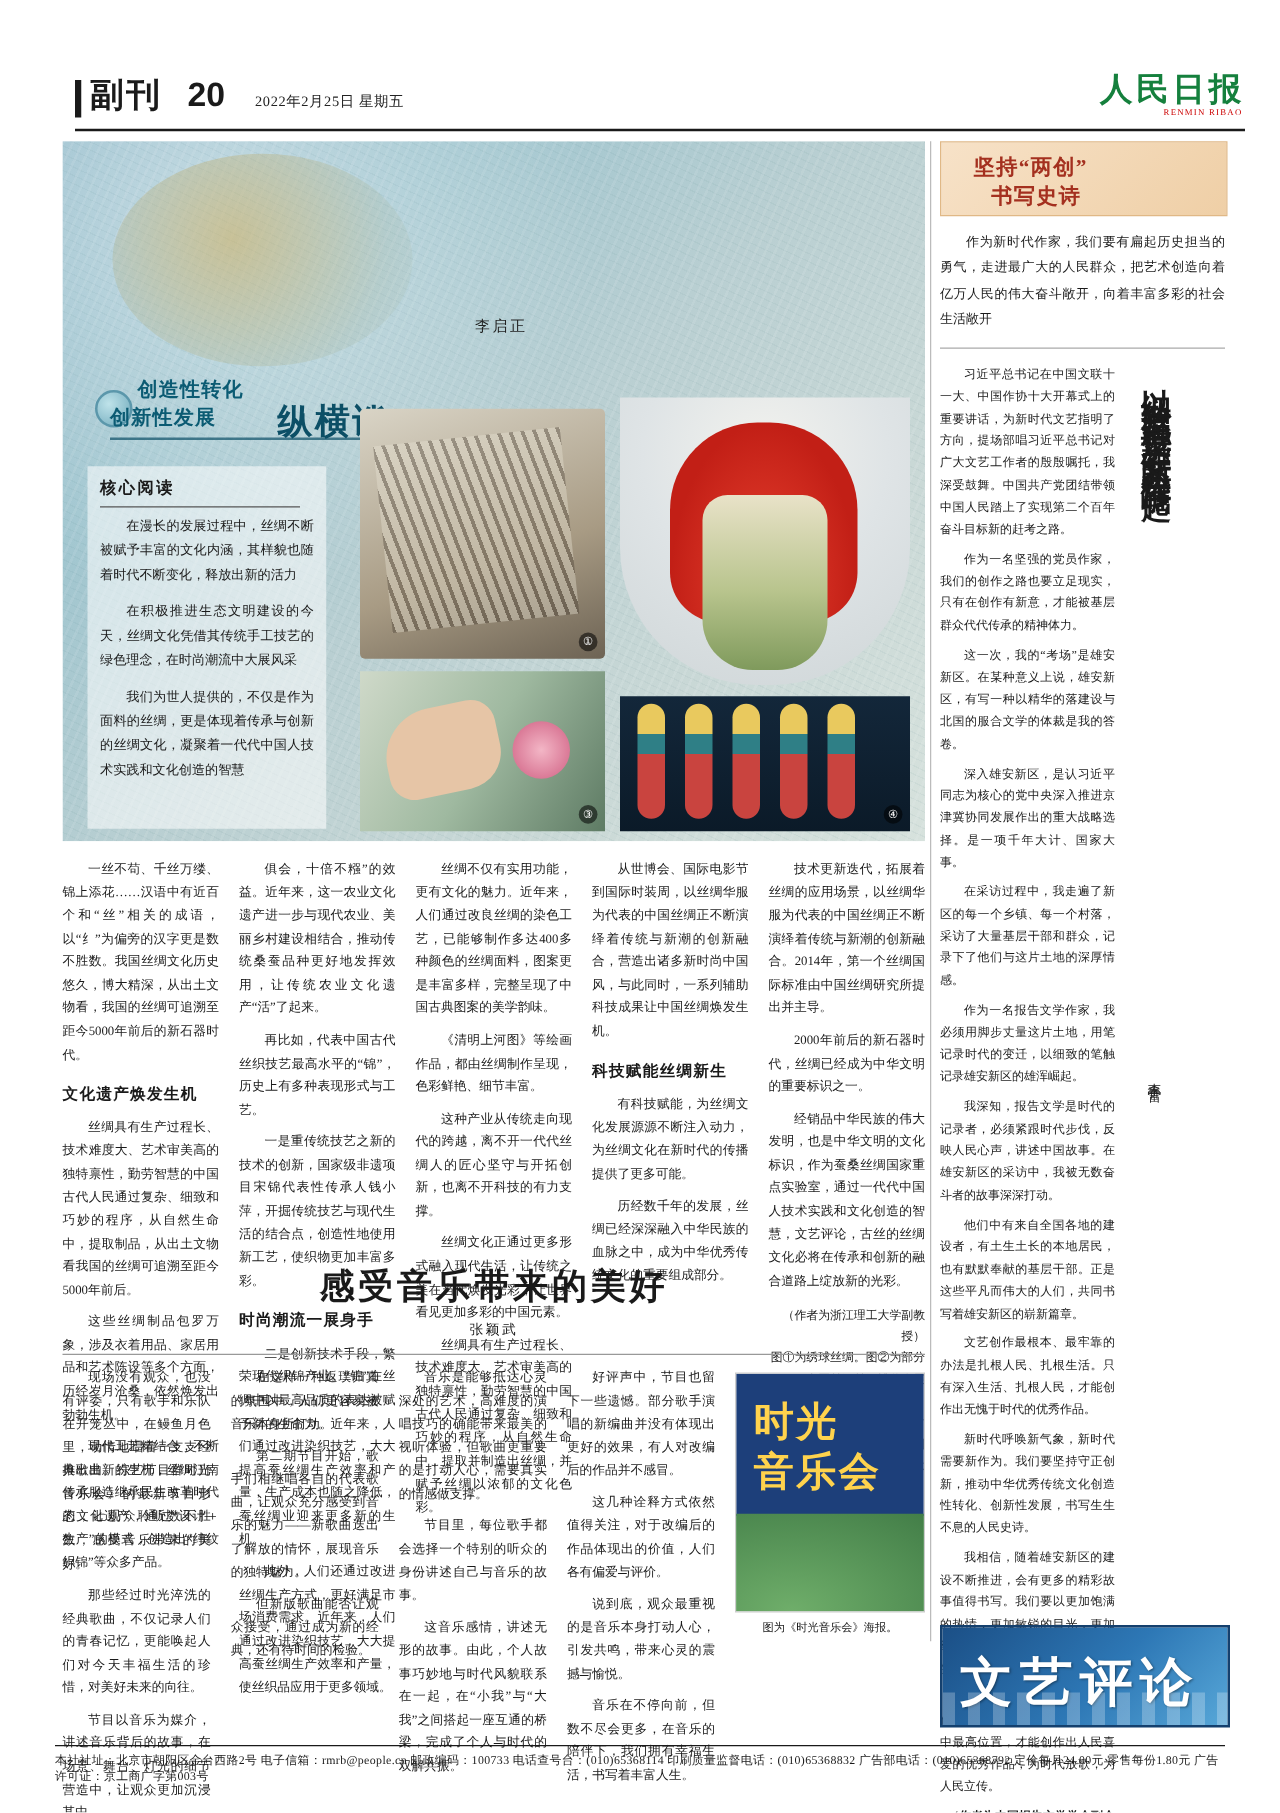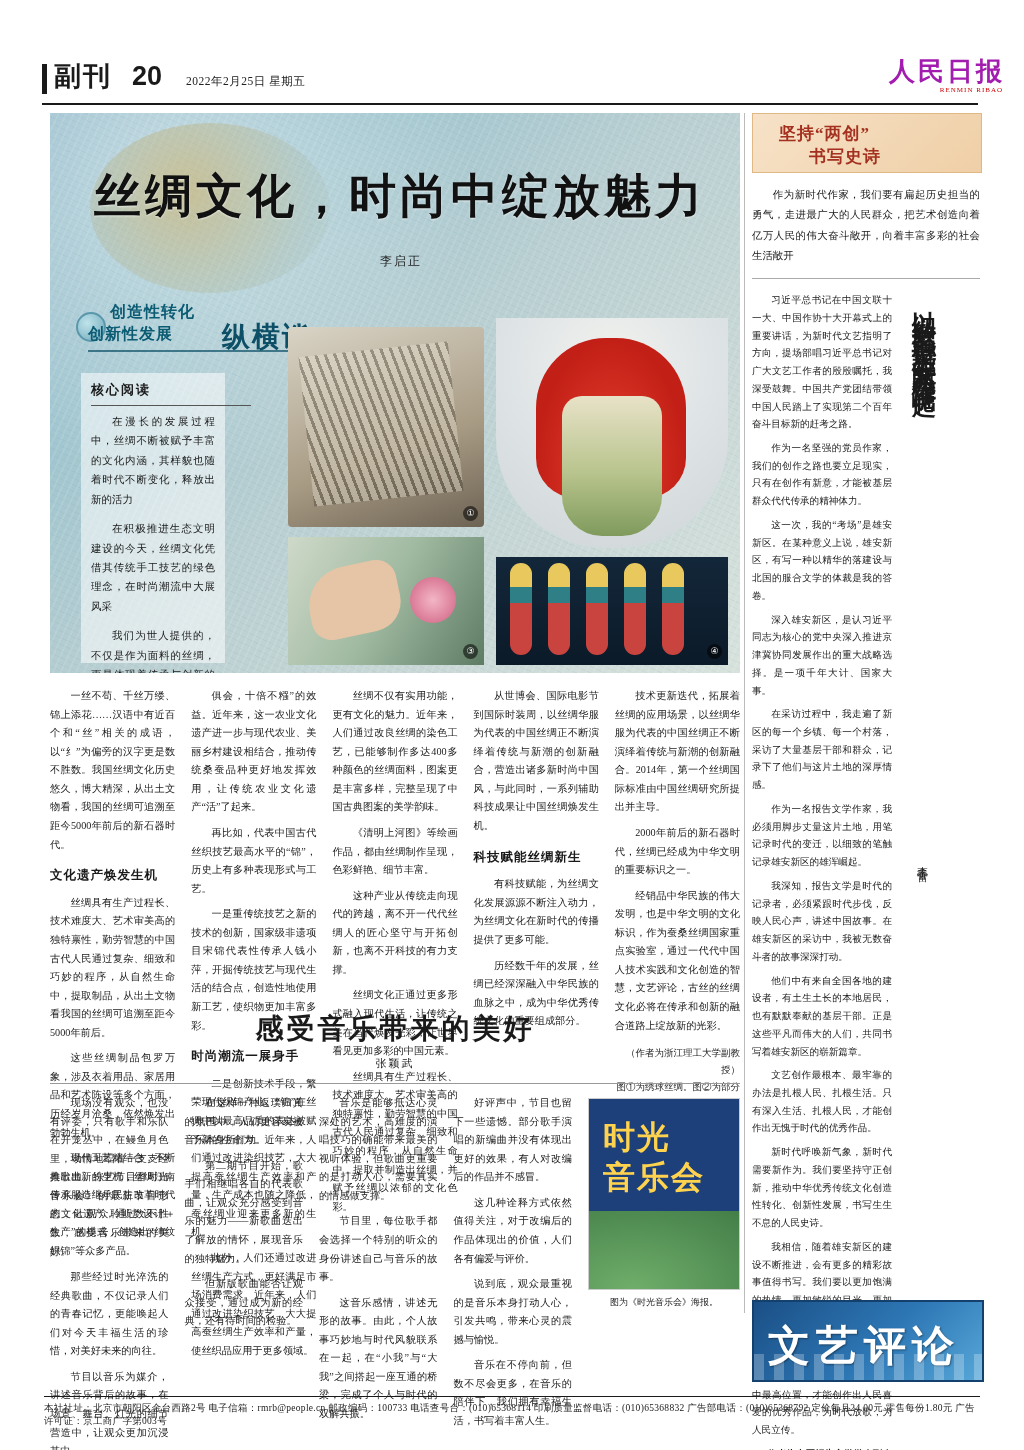--- a/index.html
+++ b/index.html
@@ -1,27 +1,27 @@
 <!DOCTYPE html>
 <html><head>
 <meta charset="utf-8">
 <style>
   html,body{margin:0;padding:0;background:#fff;}
   body{width:1024px;height:1450px;font-family:"Liberation Serif","DejaVu Serif",serif;color:#1a1a1a;}
   .page{position:relative;width:1024px;height:1450px;overflow:hidden;background:#fff;}
 
   
-  .masthead{position:absolute;left:42px;top:58px;width:936px;height:52px;padding-left:27px;}
+  .masthead{position:absolute;left:60px;top:58px;width:936px;height:52px;}
   .mh-left{position:absolute;left:0;top:0;display:flex;align-items:baseline;gap:10px;}
   .mh-bar{position:absolute;left:0;top:6px;width:5px;height:30px;background:#1a1a1a;}
   .mh-fukan{font-family:"Liberation Serif",serif;font-size:27px;font-weight:bold;letter-spacing:2px;margin-left:12px;}
   .mh-num{font-size:27px;font-weight:bold;margin-left:10px;font-family:"Liberation Sans",sans-serif;}
   .mh-date{font-size:11.5px;color:#222;margin-left:14px;letter-spacing:.5px;}
   .mh-rule{position:absolute;left:0;top:45px;width:936px;height:2px;background:#1a1a1a;}
-  .mh-logo{position:absolute;right:0;top:-4px;font-size:26px;font-weight:bold;letter-spacing:3px;color:#a21caf;font-family:"Liberation Serif",serif;}
+  .mh-logo{position:absolute;right:0;top:-4px;font-size:26px;font-weight:bold;letter-spacing:3px;color:#15803d;font-family:"Liberation Serif",serif;}
   .mh-logo-sub{position:absolute;right:2px;top:28px;font-size:7px;letter-spacing:1px;color:#c00;}
 
   
   .col-left{position:absolute;left:50px;top:113px;width:690px;}
   .col-right{position:absolute;left:752px;top:113px;width:228px;height:1180px;}
   .vsep{position:absolute;left:744px;top:113px;width:1px;height:1200px;background:#bbb;}
 
   
   .hero{position:relative;width:690px;height:560px;overflow:hidden;}
   .hero-bg{position:absolute;inset:0;background:
@@ -40,21 +40,21 @@
   
   .badge{position:absolute;left:20px;top:185px;width:300px;height:62px;}
   .badge-bulb{position:absolute;left:6px;top:14px;width:26px;height:26px;border-radius:50%;
     background:radial-gradient(circle at 35% 35%,#bfe3ea,#6fa9bb);border:2px solid #5b97ab;}
   .badge-l1{position:absolute;left:40px;top:4px;font-size:16px;color:#0b5b73;letter-spacing:1px;font-weight:bold;}
   .badge-l2{position:absolute;left:18px;top:26px;font-size:16px;color:#0b5b73;letter-spacing:1px;font-weight:bold;}
   .badge-big{position:absolute;left:152px;top:20px;font-size:28px;font-weight:bold;color:#0c4f66;letter-spacing:2px;}
   .badge-underline{position:absolute;left:18px;top:52px;width:272px;height:2px;background:#0c4f66;opacity:.7;}
 
   
-  .keybox{position:absolute;left:20px;top:260px;width:144px;height:290px;background:rgba(255,255,255,.55);margin-left:11px;}
+  .keybox{position:absolute;left:20px;top:260px;width:191px;height:290px;background:rgba(255,255,255,.55);}
   .keybox .kb-head{font-size:13px;font-weight:bold;letter-spacing:2px;padding:8px 0 4px 10px;}
   .keybox .kb-line{width:160px;height:1px;background:#555;margin:2px 0 6px 10px;}
   .keybox p{margin:0 10px 10px 10px;font-size:10.5px;line-height:1.85;text-align:justify;text-indent:2em;}
 
   
   .ph{position:absolute;overflow:hidden;}
   .ph1{left:238px;top:214px;width:196px;height:200px;border-radius:4px 4px 4px 4px;
     background:linear-gradient(160deg,#d9d4c6,#a89b84 60%,#6d6354);}
   .ph1:after{content:"";position:absolute;left:18px;top:22px;width:150px;height:150px;
     background:repeating-linear-gradient(75deg,rgba(60,50,40,.35) 0 3px,rgba(230,225,210,.4) 3px 9px);transform:rotate(-6deg);}
@@ -96,21 +96,21 @@
     background:linear-gradient(180deg,#1d3f7a 0 60%,#8fc98f 60% 100%);position:relative;overflow:hidden;}
   .poster .pt{position:absolute;left:14px;top:22px;color:#ffd34d;font-size:32px;font-weight:bold;line-height:1.05;letter-spacing:2px;}
   .poster .hill{position:absolute;left:-10px;bottom:0;width:180px;height:78px;
     background:radial-gradient(ellipse at 30% 100%,#6fae6a,#3f7a45);}
   .poster-cap{font-size:9px;text-align:center;margin-top:4px;}
 
   
   .r-banner{width:228px;height:58px;background:linear-gradient(135deg,#f7e2c8,#efcfa6);
     border:1px solid #e0b886;position:relative;}
   .r-banner .rb1{position:absolute;left:26px;top:8px;font-size:17px;font-weight:bold;color:#a4301f;letter-spacing:1px;}
-  .r-banner .rb2{position:absolute;left:40px;top:31px;font-size:17px;font-weight:bold;color:#a4301f;letter-spacing:1px;margin-left:16px;}
+  .r-banner .rb2{position:absolute;left:40px;top:31px;font-size:17px;font-weight:bold;color:#a4301f;letter-spacing:1px;}
   .r-lead{margin-top:12px;font-size:10.4px;line-height:1.95;text-align:justify;text-indent:2em;}
   .r-rule{width:228px;height:1px;background:#aaa;margin:12px 0;}
   .r-main{position:relative;display:flex;gap:12px;}
   .r-vtitle{writing-mode:vertical-rl;text-orientation:upright;font-size:24px;font-weight:bold;letter-spacing:6px;
     height:560px;margin-left:4px;}
   .r-vauthor{writing-mode:vertical-rl;text-orientation:upright;font-size:11px;letter-spacing:3px;margin-top:6px;}
   .r-text{width:140px;font-size:9.6px;line-height:1.85;text-align:justify;}
   .r-text p{margin:0 0 6px 0;text-indent:2em;}
   .r-sign{font-size:9.6px;text-align:right;font-weight:bold;margin-top:6px;}
   .r-vwrap{display:flex;flex-direction:column;align-items:center;}
@@ -146,21 +146,20 @@
 
   <div class="vsep"></div>
 
   <div class="col-left">
 
     <div class="hero">
       <div class="hero-bg"></div>
       <div class="hero-tex"></div>
       <div class="hero-gold"></div>
 
-      <div class="hero-title">丝绸文化，时尚中绽放魅力</div>
       <div class="hero-author">李启正</div>
 
       <div class="badge">
         <div class="badge-bulb"></div>
         <div class="badge-l1">创造性转化</div>
         <div class="badge-l2">创新性发展</div>
         <div class="badge-big">纵横谈</div>
         <div class="badge-underline"></div>
       </div>
 

